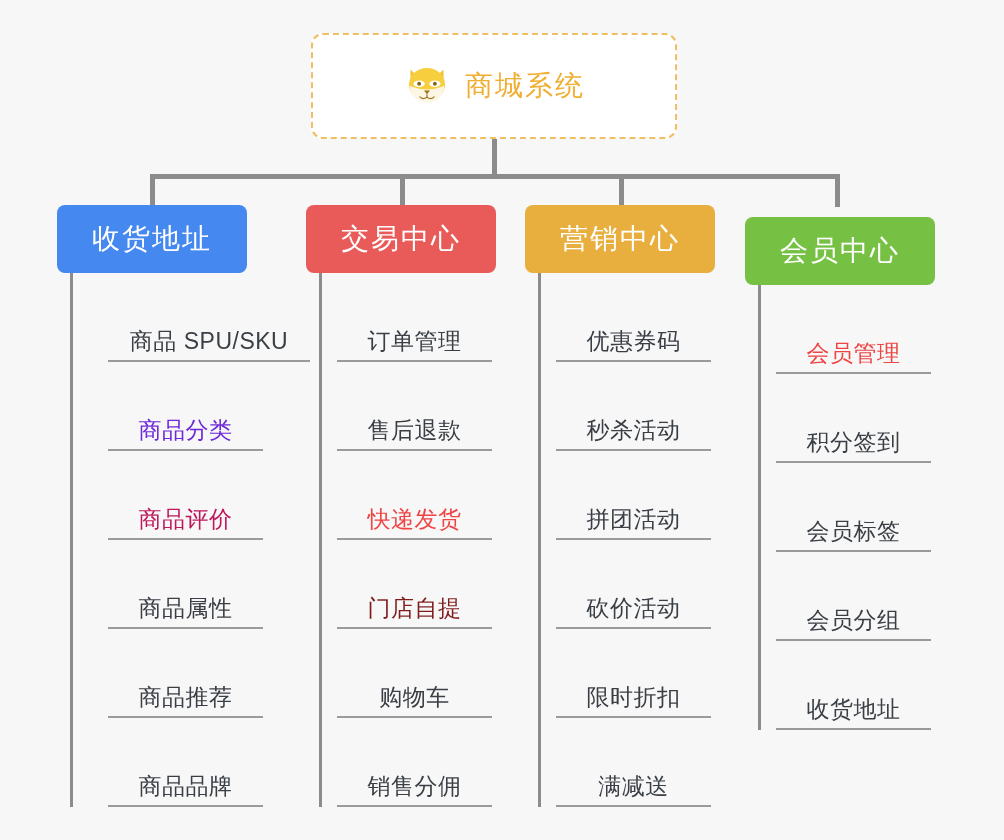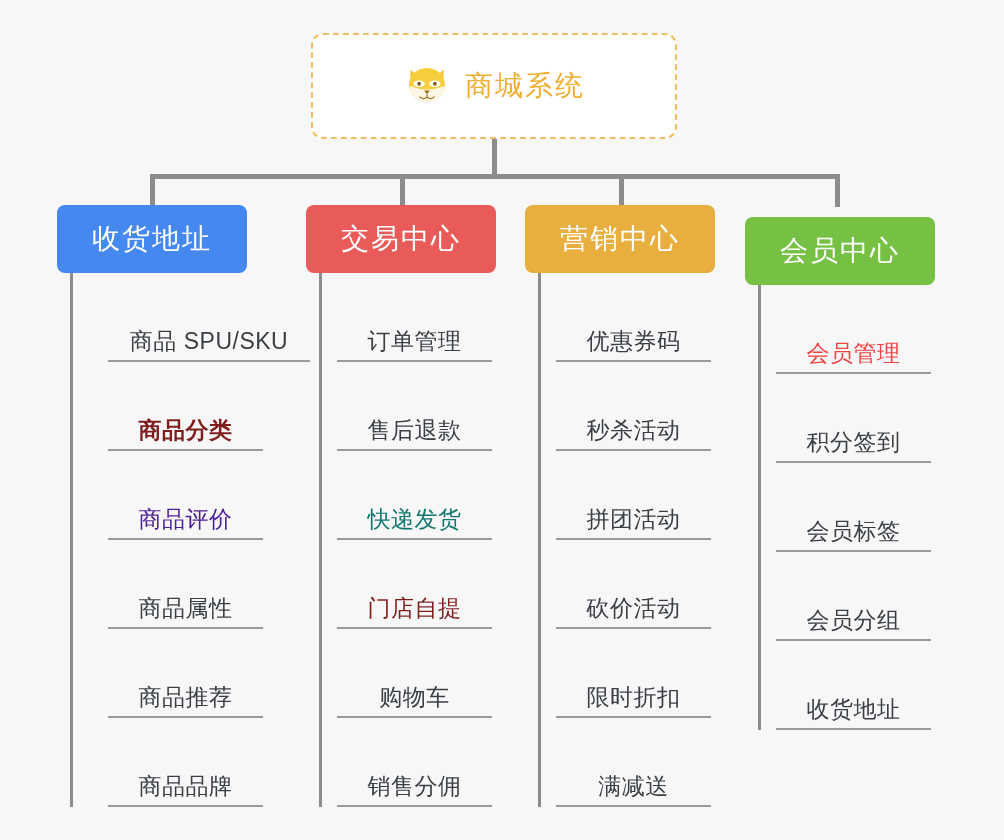--- a/index.html
+++ b/index.html
@@ -143,24 +143,24 @@
 
   <div class="column col-0">
     <div class="cat-header" style="background: rgb(69, 136, 240);">
       <span>收货地址</span>
     </div>
     <div class="leaf-list" style="border-left-color: rgb(140, 140, 140); padding-left: 35px;">
       <div class="leaf-item wide" style="border-bottom-color: rgb(154, 154, 154);">
           <span class="leaf-label" style="color: rgb(58, 63, 69);">商品 SPU/SKU</span>
         </div>
       <div class="leaf-item" style="border-bottom-color: rgb(154, 154, 154);">
-          <span class="leaf-label" style="color: #7f1d1d; font-weight: bold;">商品分类</span>
-        </div>
-      <div class="leaf-item" style="border-bottom-color: rgb(154, 154, 154);">
-          <span class="leaf-label" style="color: #4c1d95;">商品评价</span>
+          <span class="leaf-label" style="color: #6d28d9;">商品分类</span>
+        </div>
+      <div class="leaf-item" style="border-bottom-color: rgb(154, 154, 154);">
+          <span class="leaf-label" style="color: #be185d;">商品评价</span>
         </div>
       <div class="leaf-item" style="border-bottom-color: rgb(154, 154, 154);">
           <span class="leaf-label" style="color: rgb(58, 63, 69);">商品属性</span>
         </div>
       <div class="leaf-item" style="border-bottom-color: rgb(154, 154, 154);">
           <span class="leaf-label" style="color: rgb(58, 63, 69);">商品推荐</span>
         </div>
       <div class="leaf-item" style="border-bottom-color: rgb(154, 154, 154);">
           <span class="leaf-label" style="color: rgb(58, 63, 69);">商品品牌</span>
         </div>
@@ -172,21 +172,21 @@
       <span>交易中心</span>
     </div>
     <div class="leaf-list" style="border-left-color: rgb(140, 140, 140);">
       <div class="leaf-item" style="border-bottom-color: rgb(154, 154, 154);">
           <span class="leaf-label" style="color: rgb(58, 63, 69);">订单管理</span>
         </div>
       <div class="leaf-item" style="border-bottom-color: rgb(154, 154, 154);">
           <span class="leaf-label" style="color: rgb(58, 63, 69);">售后退款</span>
         </div>
       <div class="leaf-item" style="border-bottom-color: rgb(154, 154, 154);">
-          <span class="leaf-label" style="color: #0f766e;">快递发货</span>
+          <span class="leaf-label" style="color: #ef4444;">快递发货</span>
         </div>
       <div class="leaf-item" style="border-bottom-color: rgb(154, 154, 154);">
           <span class="leaf-label" style="color: #7f1d1d;">门店自提</span>
         </div>
       <div class="leaf-item" style="border-bottom-color: rgb(154, 154, 154);">
           <span class="leaf-label" style="color: rgb(58, 63, 69);">购物车</span>
         </div>
       <div class="leaf-item" style="border-bottom-color: rgb(154, 154, 154);">
           <span class="leaf-label" style="color: rgb(58, 63, 69);">销售分佣</span>
         </div>

